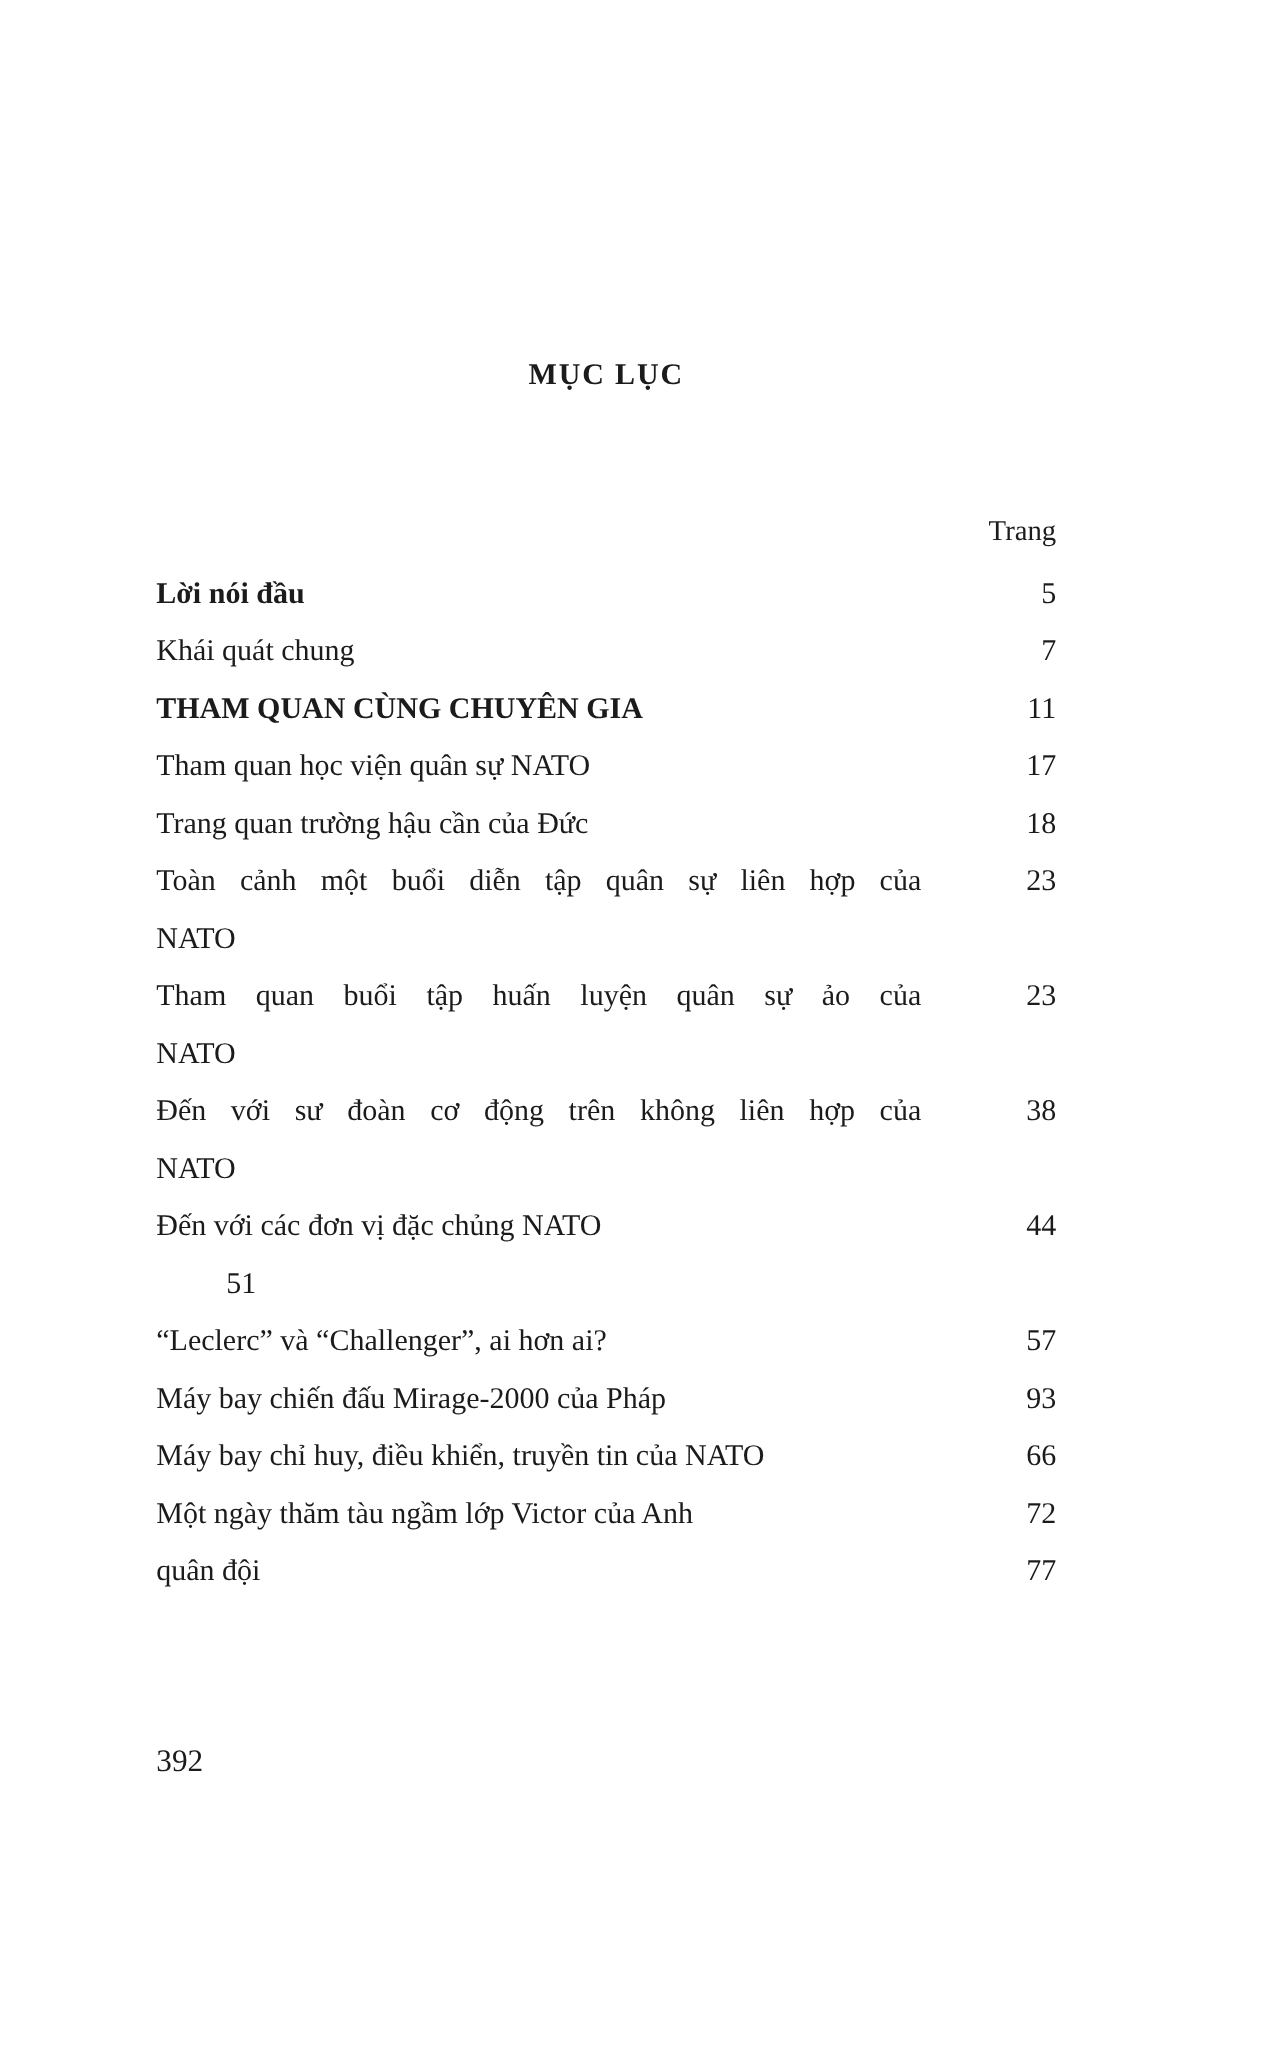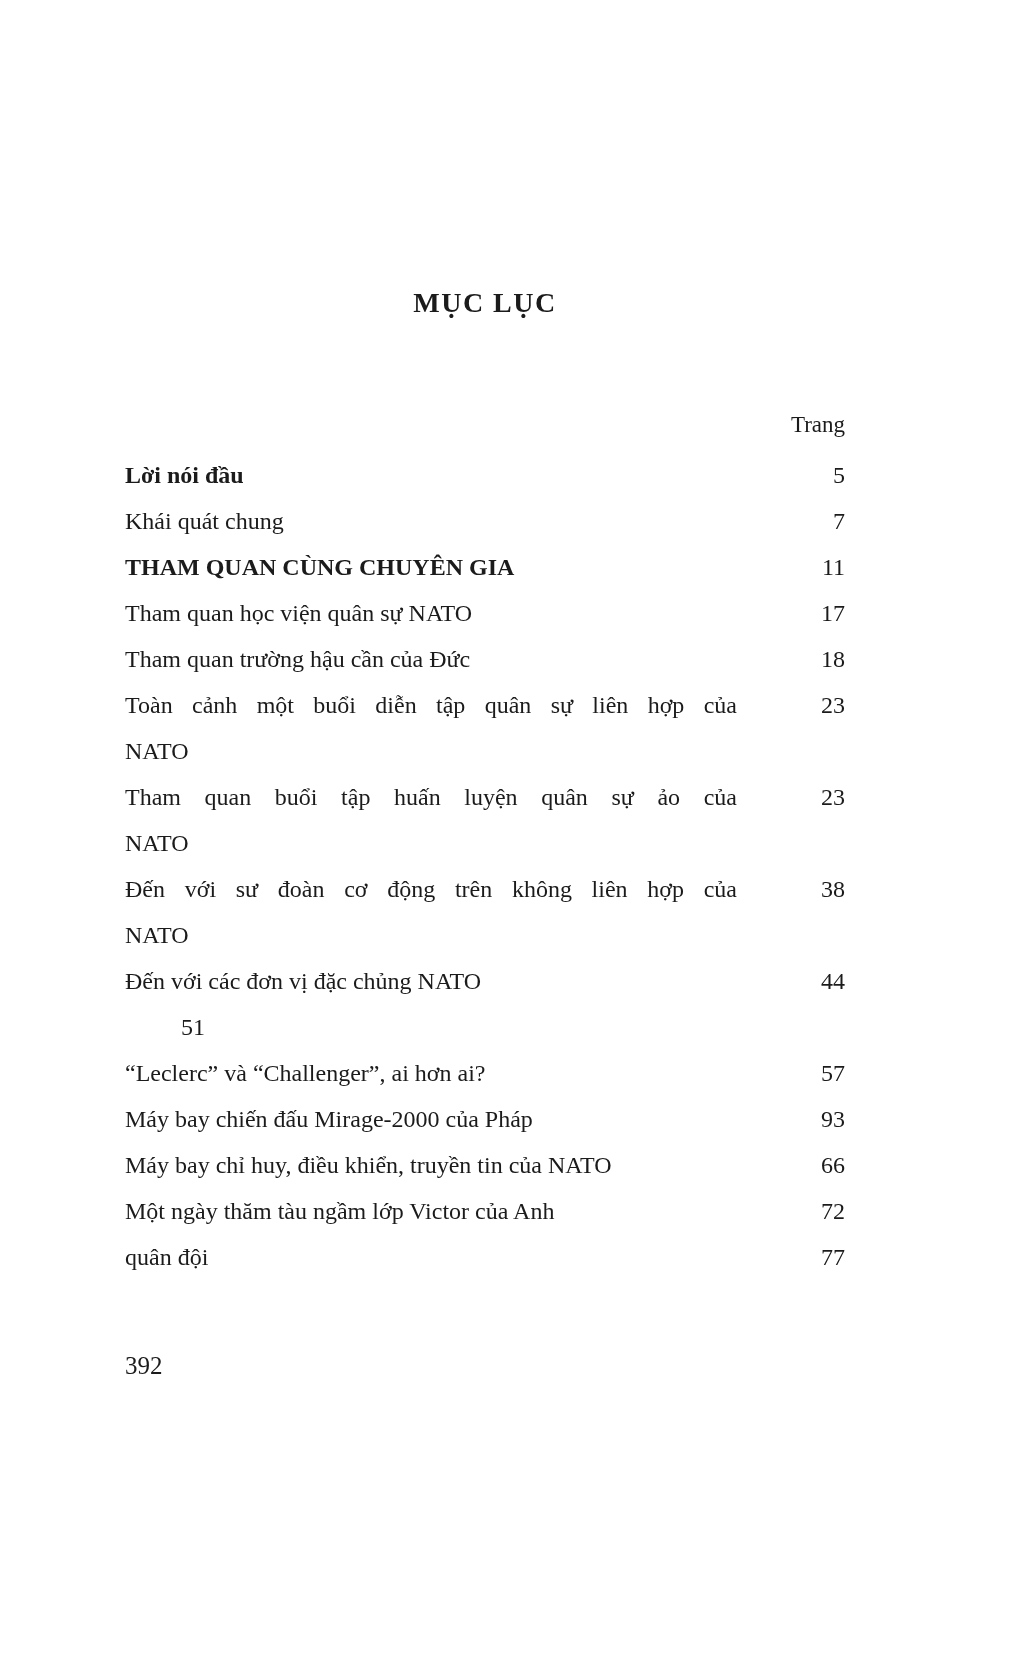--- a/index.html
+++ b/index.html
@@ -20,21 +20,21 @@
     inset: 0;
     background: #ffffff;
   }
   .toc-title {
     position: absolute;
     top: 287px;
     left: 125px;
     width: 720px;
     margin: 0;
     text-align: center;
-    font-size: 28px;
+    font-size: 24px;
     font-weight: bold;
     letter-spacing: 1.5px;
   }
   .trang-header {
     position: absolute;
     top: 412px;
     left: 125px;
     width: 720px;
     text-align: right;
     font-size: 23px;
@@ -66,21 +66,21 @@
     text-align: justify;
     text-align-last: justify;
   }
   .toc-page {
     flex: 0 0 80px;
     text-align: right;
     font-size: 24px;
   }
   .footer-page-num {
     position: absolute;
-    top: 1352px;
+    top: 1396px;
     left: 125px;
     font-size: 25px;
   }
 </style>
 </head>
 <body>
 
 <div class="sheet">
   <h1 class="toc-title">MỤC LỤC</h1>
 
@@ -106,21 +106,21 @@
     <span class="toc-page">11</span>
   </div>
       <div class="toc-row">
     <span class="toc-label">
           <div class="line">Tham quan học viện quân sự NATO</div>
         </span>
     <span class="toc-page">17</span>
   </div>
       <div class="toc-row">
     <span class="toc-label">
-          <div class="line">Tham quan trường hậu cần của Đức</div>
+          <div class="line">Trang quan trường hậu cần của Đức</div>
         </span>
     <span class="toc-page">18</span>
   </div>
       <div class="toc-row">
     <span class="toc-label">
           <div class="line jline">Toàn cảnh một buổi diễn tập quân sự liên hợp của</div>
           <div class="line">NATO</div>
         </span>
     <span class="toc-page">23</span>
   </div>

